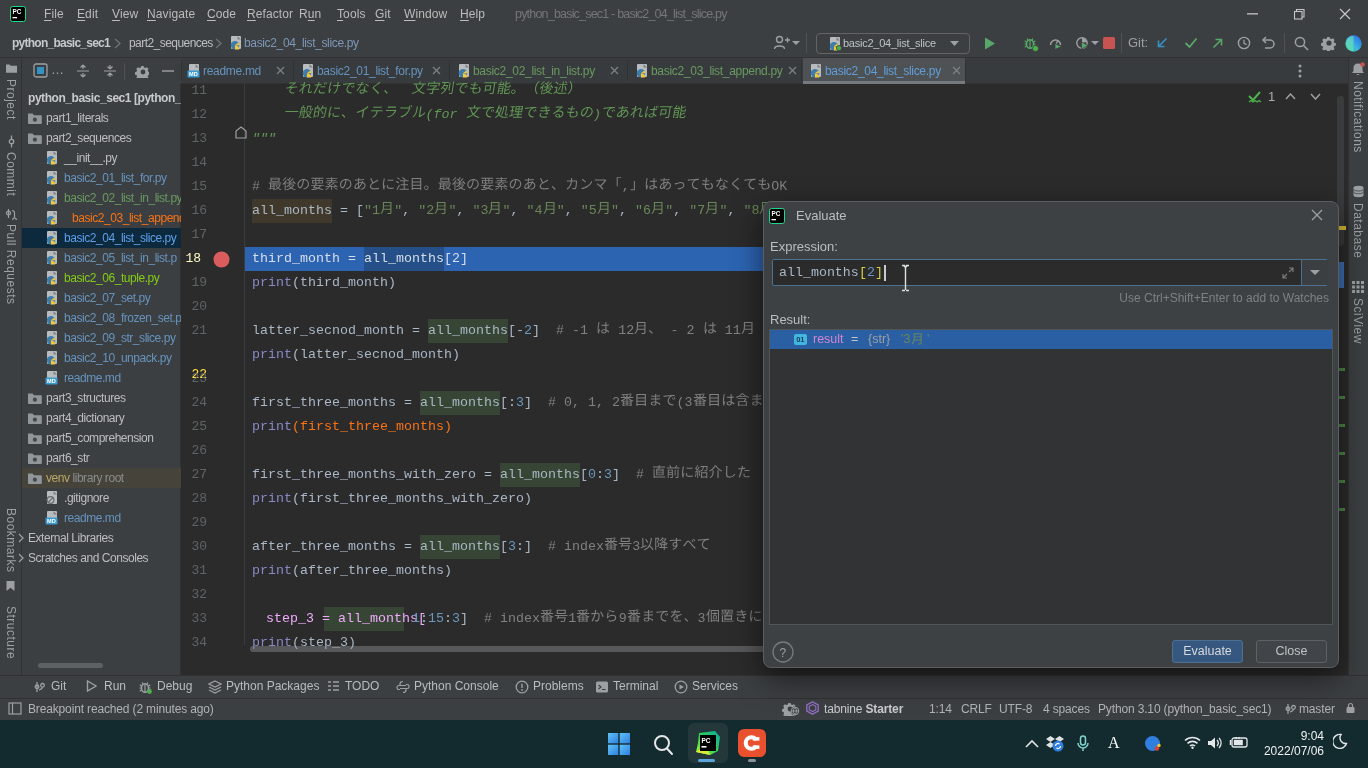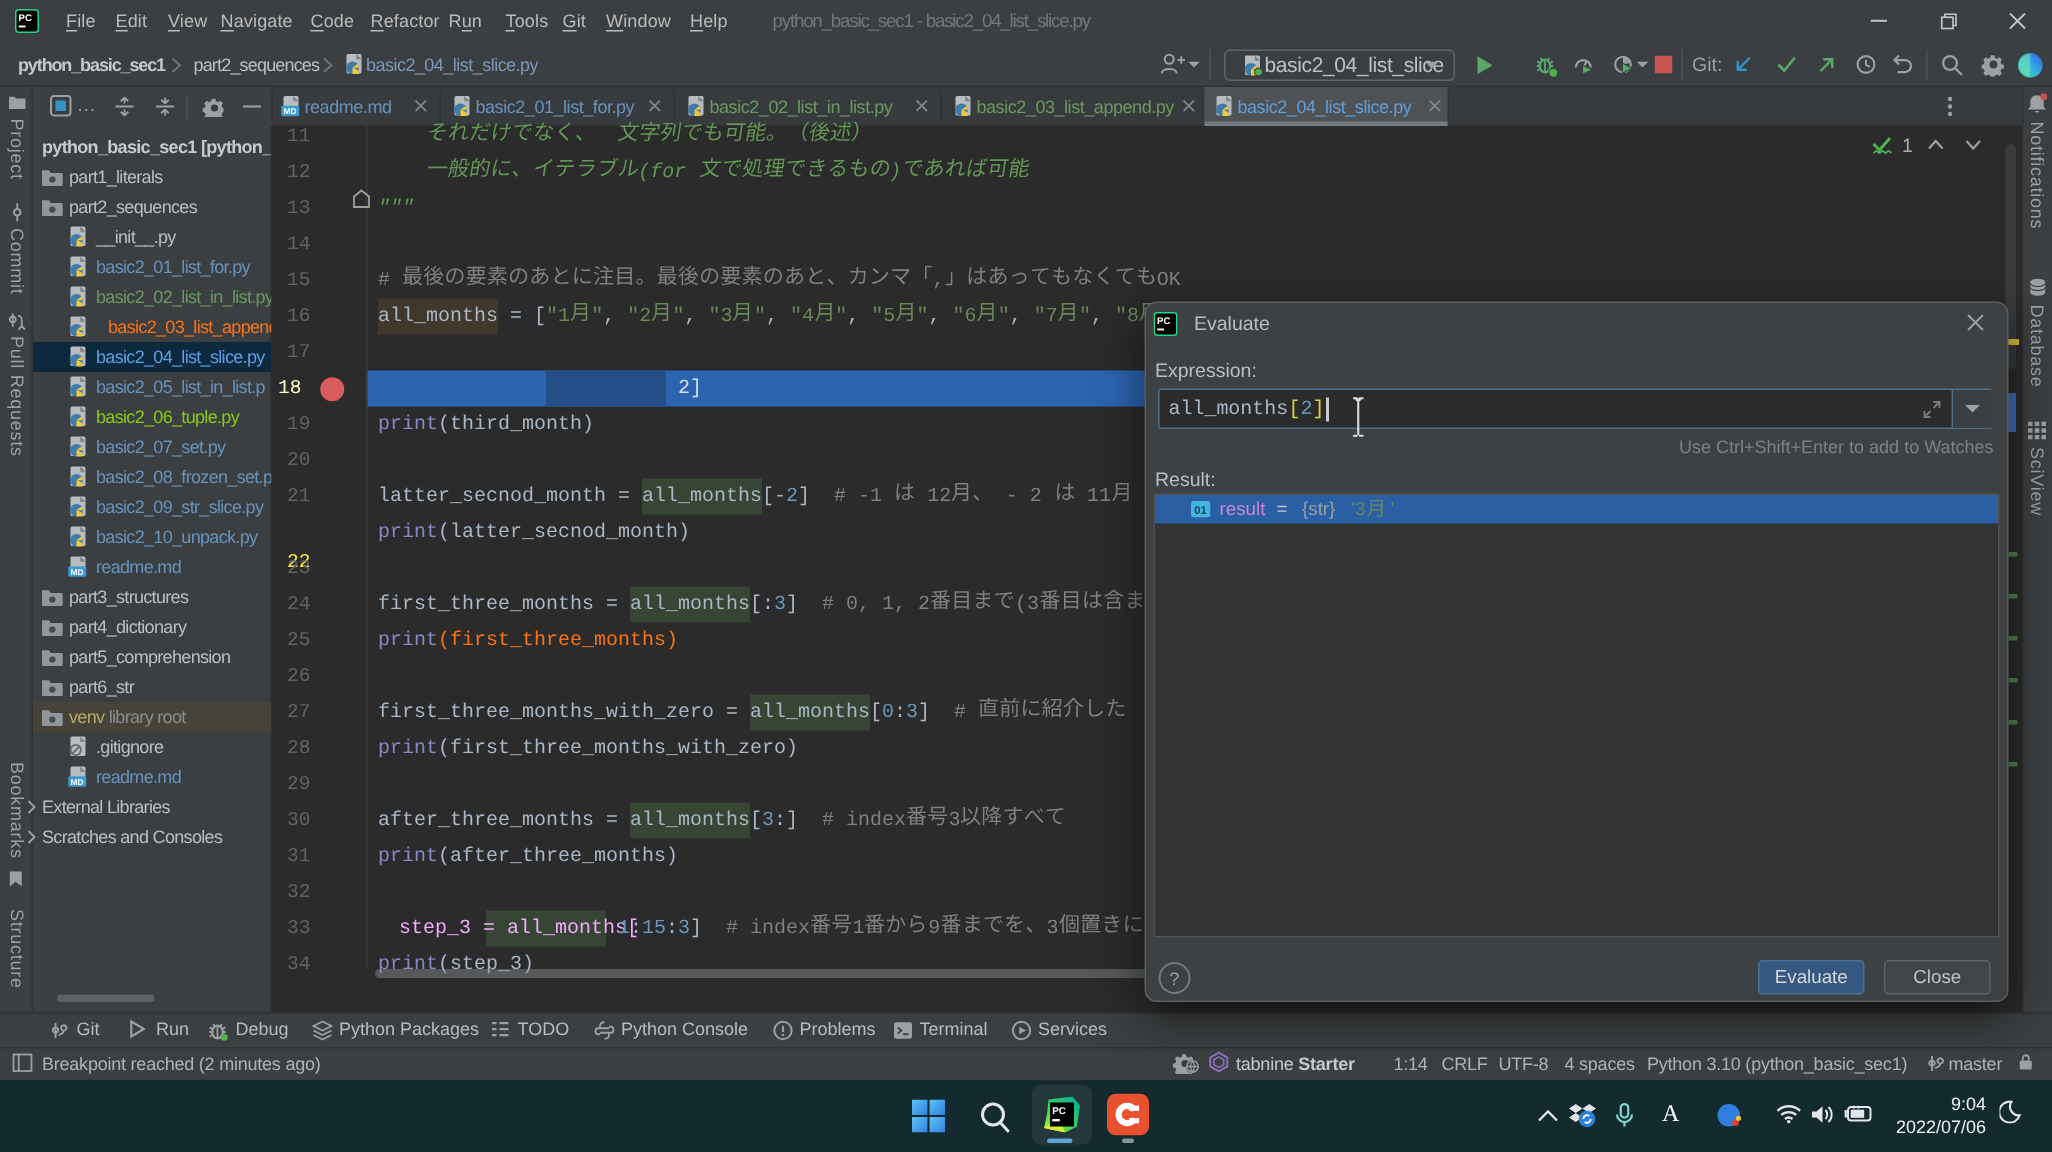--- a/index.html
+++ b/index.html
@@ -153,21 +153,21 @@
 <div class="ab" style="left:806px;top:33px;width:1px;height:20px;background:#515151"></div>
 <div class="ab" style="left:816px;top:33px;width:154px;height:21px;border:1px solid #646464;border-radius:4px"></div>
 <svg class="ab" style="left:828px;top:36px" width="14" height="15" viewBox="0 0 14 15">
     <rect x="2" y="1" width="10" height="13" rx="1" fill="#b9bcbe"></rect>
     <path d="M8.5 1 L12 4.5 L8.5 4.5 Z" fill="#808385"></path>
     <circle cx="6" cy="10.2" r="4.2" fill="#3d7cac"></circle>
     <path d="M6 10.2 a4.2 4.2 0 0 1 4.2 4.2 l-4.2 0 Z" fill="#f5c735"></path>
     <path d="M9.3 7.6 a4.2 4.2 0 0 1 .9 2.6 l-4.2 0 Z" fill="#f5c735"></path>
     <circle cx="11" cy="12" r="2.6" fill="#4db24d" stroke="#3c3f41" stroke-width="0.8"></circle>
   </svg>
-<span class="ab" style="left:843px;top:33px;height:21px;line-height:21px;font-size:14px;letter-spacing:-0.25px;color:#bfc2c4">basic2_04_list_slice</span>
+<span class="ab" style="left:843px;top:33px;height:21px;line-height:21px;font-size:11px;letter-spacing:-0.25px;color:#bfc2c4">basic2_04_list_slice</span>
 <svg class="ab" style="left:950px;top:41px" width="9" height="6" viewBox="0 0 9 6">
     <path d="M0 0 L4.5 5 L9 0 Z" fill="#9da0a2"></path>
   </svg>
 <svg class="ab" style="left:984px;top:37px" width="12" height="13" viewBox="0 0 12 13">
     <path d="M1 0.5 L11 6.5 L1 12.5 Z" fill="#59a869"></path>
   </svg>
 <svg class="ab" style="left:1024px;top:36px" width="12" height="14" viewBox="0 0 12 14">
     <ellipse cx="6" cy="8" rx="3.5" ry="4.3" fill="none" stroke="#59a869" stroke-width="1.5"></ellipse>
     <path d="M6 3.7 V12.3 M2.6 6.2 L0.8 4.8 M9.4 6.2 L11.2 4.8 M2.5 8 H0.5 M9.5 8 H11.5 M2.6 9.8 L0.8 11.2 M9.4 9.8 L11.2 11.2 M4.2 4.6 L3.2 2.6 M7.8 4.6 L8.8 2.6" stroke="#59a869" stroke-width="1.2"></path>
   </svg>
@@ -711,20 +711,21 @@
     </span>
     <span class="cl" style="left:719.4px;top:199px;color:#6a8759">"</span>
     <span class="cl" style="left:727.4px;top:199px;color:#a9b7c6">,&nbsp;</span>
     <span class="cl" style="left:743.4px;top:199px;color:#6a8759">"8</span>
     <span class="cj" style="left:759.4px;top:201px">
       <svg width="14.2" height="20" viewBox="0 0 14.2 20" fill="#6a8759">
         <use href="#g50" transform="translate(0 12)"></use>
       </svg>
     </span>
     <span class="cl" style="left:773.6px;top:199px;color:#6a8759">"</span>
+    <span class="cl" style="left:252px;top:247px;color:#d8dee9">third_month&nbsp;=&nbsp;all_months[</span>
     <span class="cl" style="left:452px;top:247px;color:#d8dee9">2</span>
     <span class="cl" style="left:460px;top:247px;color:#d8dee9">]</span>
     <span class="cl" style="left:252px;top:271px;color:#8888c6">print</span>
     <span class="cl" style="left:292px;top:271px;color:#a9b7c6">(third_month)</span>
     <span class="cl" style="left:252px;top:319px;color:#a9b7c6">latter_secnod_month&nbsp;=&nbsp;all_months[</span>
     <span class="cl" style="left:516px;top:319px;color:#a9b7c6">-</span>
     <span class="cl" style="left:524px;top:319px;color:#6897bb">2</span>
     <span class="cl" style="left:532px;top:319px;color:#a9b7c6">]&nbsp;&nbsp;</span>
     <span class="cl" style="left:556px;top:319px;color:#808080">#&nbsp;-1&nbsp;</span>
     <span class="cj" style="left:596px;top:321px">

